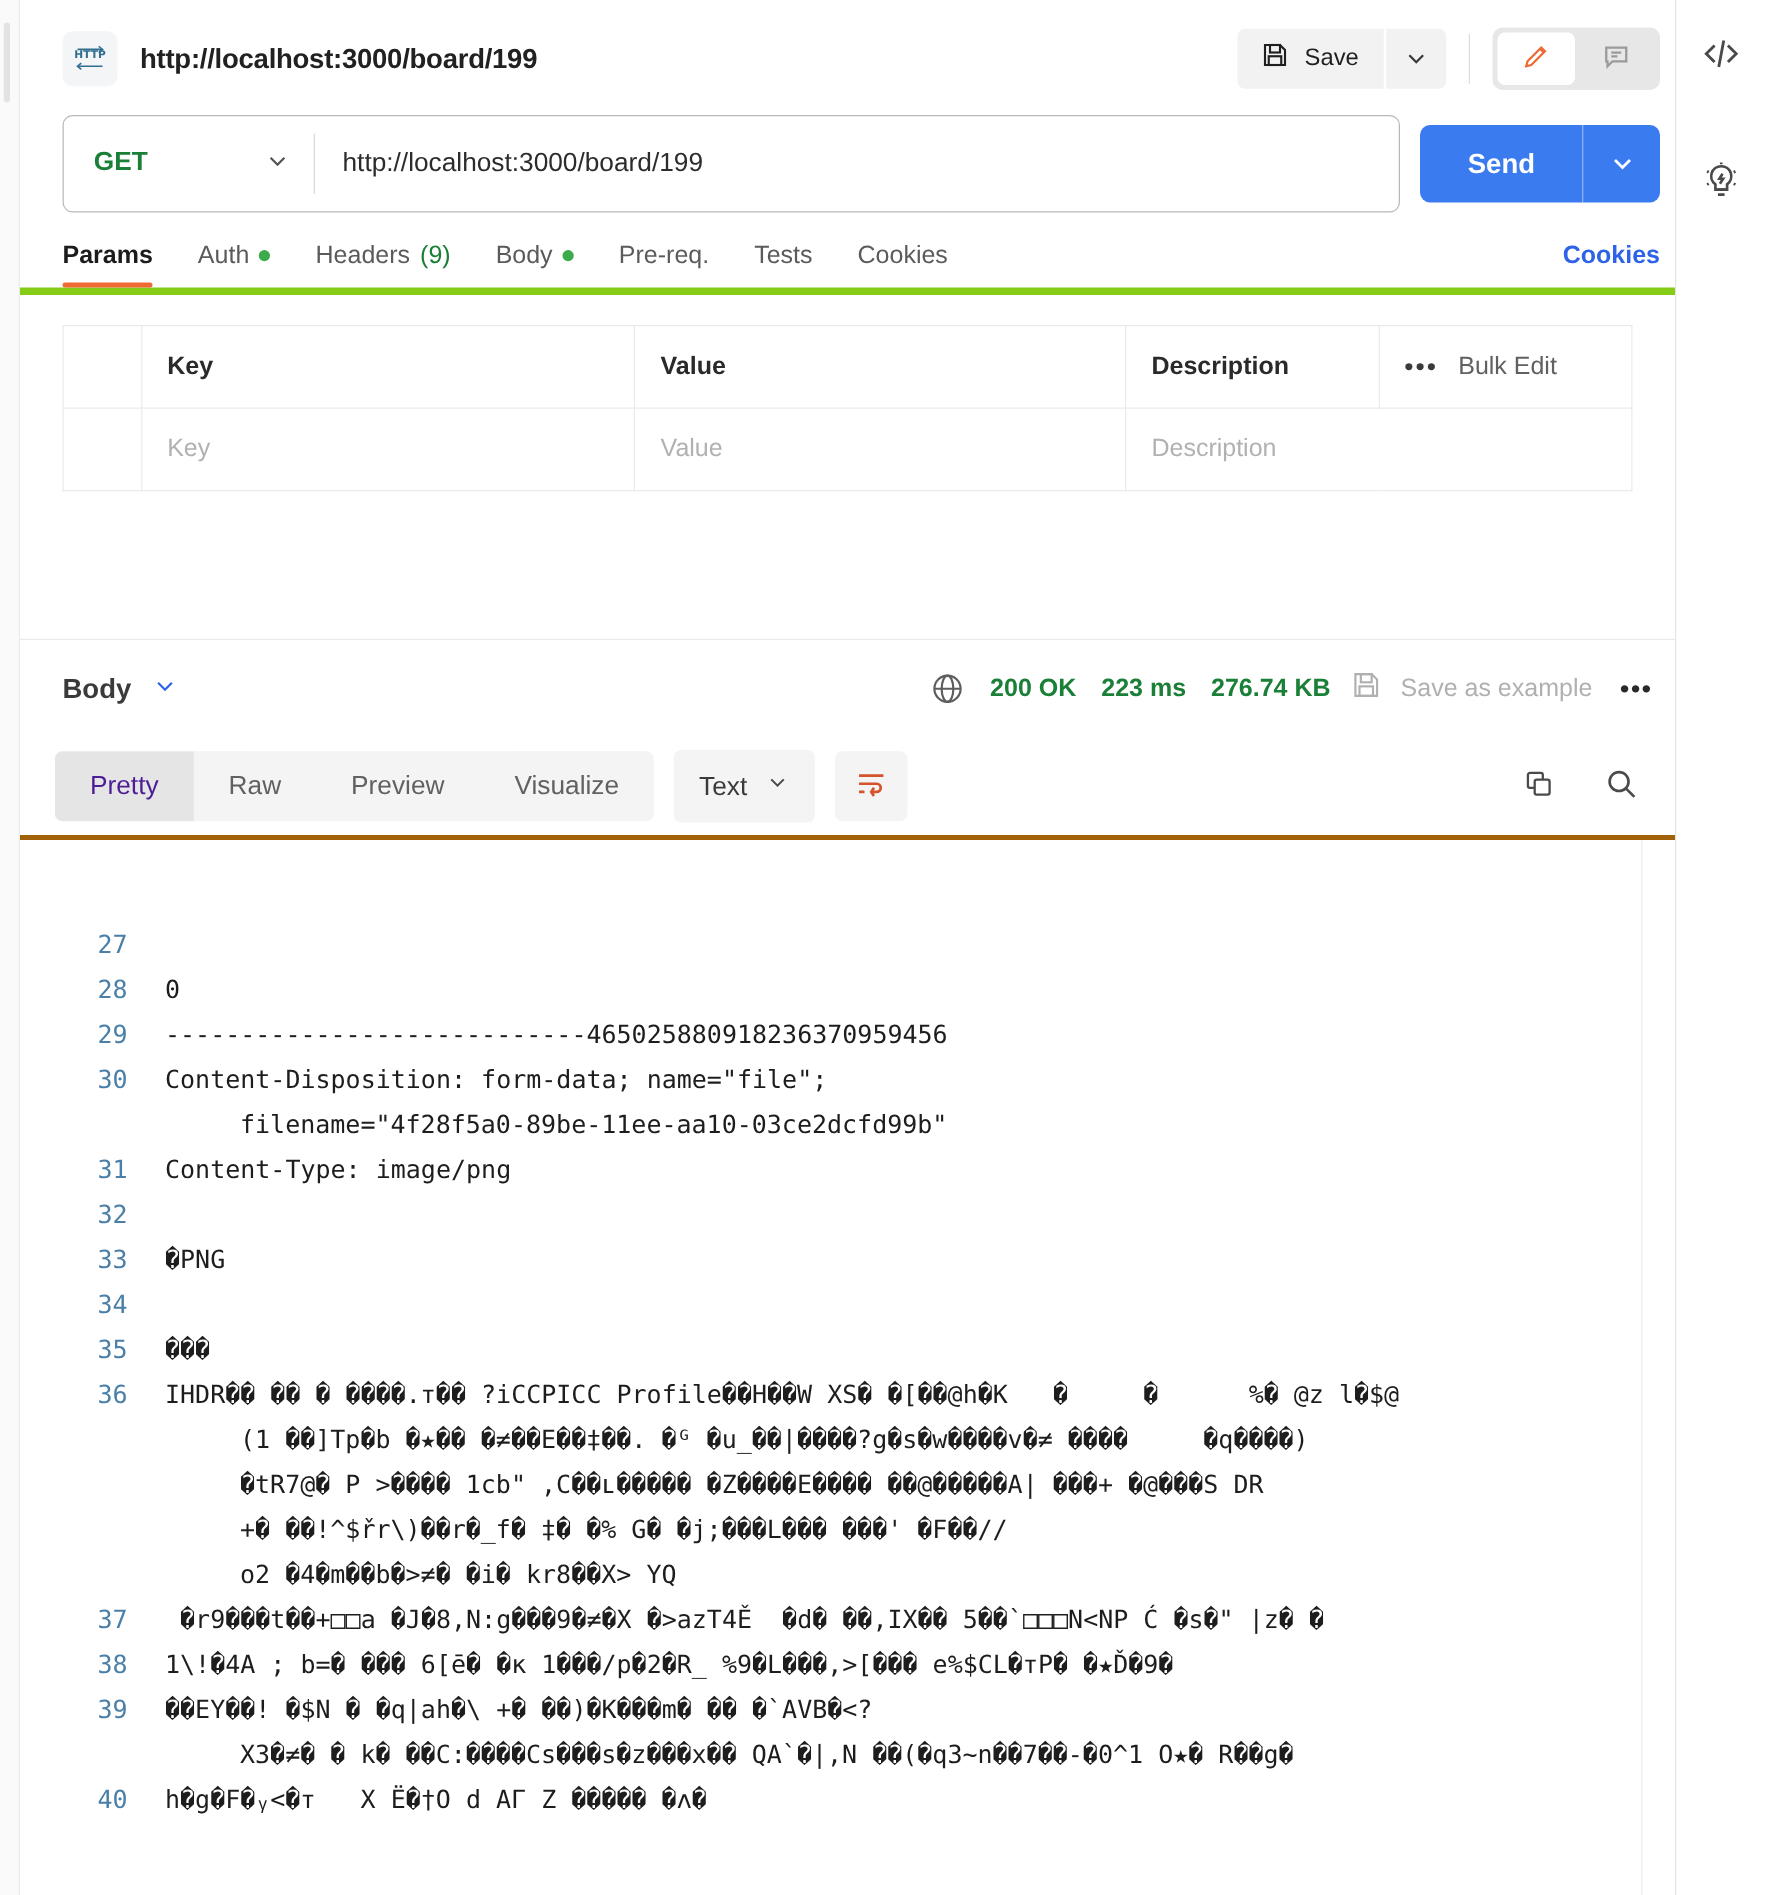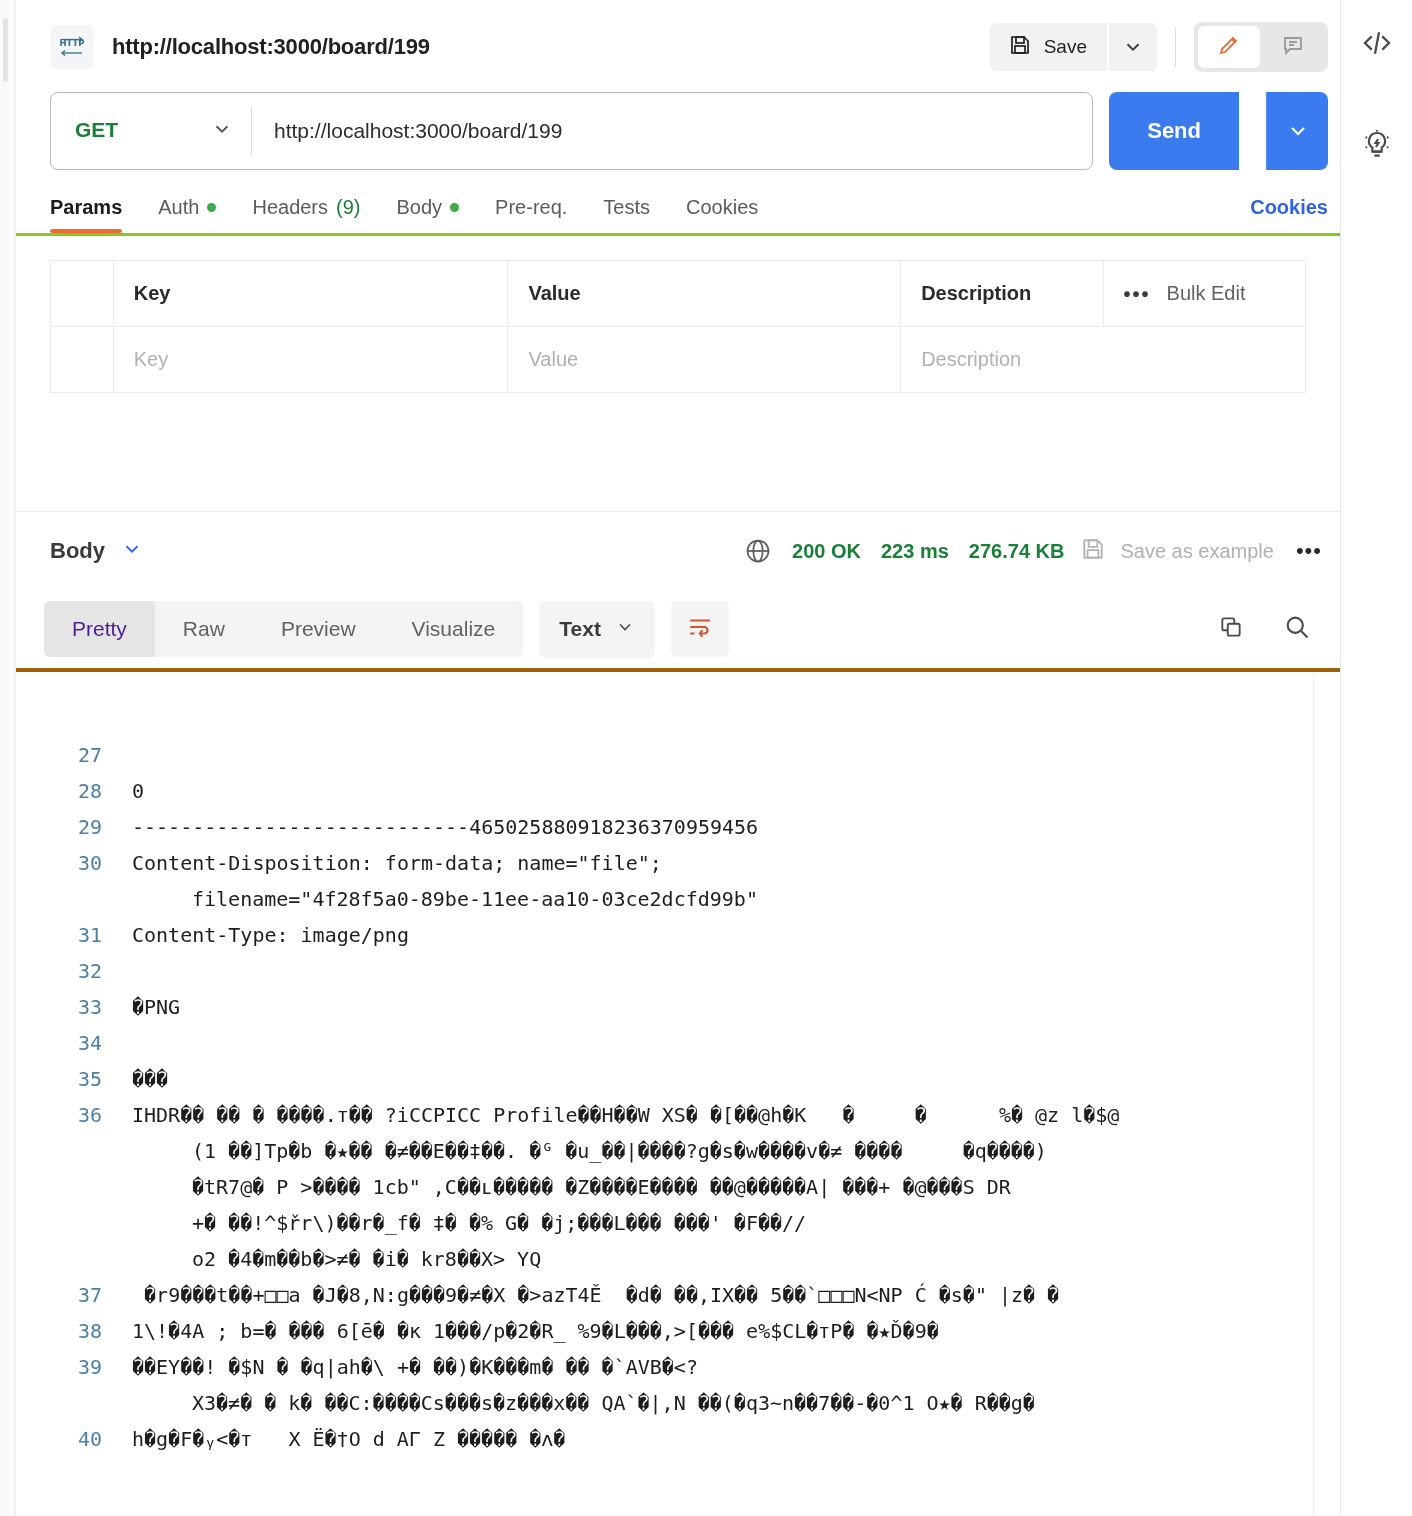--- a/index.html
+++ b/index.html
@@ -81,36 +81,36 @@
     width: 200px; flex: 0 0 200px;
   }
   .method-label { font-size: 21px; font-weight: bold; color: #1a7f37; }
   .method-caret { margin-left: auto; margin-right: 18px; color: #555; }
   .method-sep { width: 1px; height: 48px; background: #d9d9d9; flex: 0 0 1px; }
   .url-input {
     flex: 1 1 auto; border: none; outline: none; font-size: 21px; color: #2c2c2c;
     padding: 0 22px; background: transparent;
     font-family: "Liberation Sans", sans-serif; min-width: 0;
   }
-  .send-group { display: flex; height: 78px; flex: 0 0 auto; gap: 27px; }
+  .send-group { display: flex; height: 62px; flex: 0 0 auto; }
   .send-btn {
     background: #3a7bf0; color: #fff; border: none; font-size: 22px; font-weight: bold;
     padding: 0 38px; border-radius: 8px 0 0 8px; cursor: pointer;
     font-family: "Liberation Sans", sans-serif;
   }
   .send-caret {
     background: #3a7bf0; width: 62px; border-radius: 0 8px 8px 0;
     display: flex; align-items: center; justify-content: center; color: #fff;
     cursor: pointer; border-left: 1px solid #548ef3;
   }
 
   
   .tabs-row {
     display: flex; align-items: flex-end; padding: 22px 12px 0 34px;
-    border-bottom: 3px solid #84cc16; height: 66px; flex: 0 0 66px;
+    border-bottom: 6px solid #84cc16; height: 66px; flex: 0 0 66px;
   }
   .tab {
     display: flex; align-items: center; gap: 8px; font-size: 20px; color: #5b5b5b;
     padding: 0 0 14px 0; margin-right: 36px; cursor: pointer; position: relative;
     white-space: nowrap;
   }
   .tab.active { color: #1c1c1c; font-weight: bold; }
   .tab.active::after {
     content: ""; position: absolute; left: 0; right: 0; bottom: 0;
     height: 4px; background: #ef6a33; border-radius: 2px;
@@ -162,22 +162,22 @@
   .resp-toolbar {
     display: flex; align-items: center; padding: 0 18px 0 28px;
     height: 78px; flex: 0 0 78px; gap: 16px;
   }
   .view-seg { display: flex; background: #f4f4f4; border-radius: 6px; overflow: hidden; }
   .view-seg .vi {
     font-size: 21px; color: #616161; padding: 16px 28px; cursor: pointer;
   }
   .view-seg .vi.active { background: #e5e5e5; color: #4c1d95; }
   .fmt-sel {
-    display: flex; align-items: center; gap: 14px; background: #f4f4f4;
-    border-radius: 6px; padding: 16px 20px; font-size: 21px; color: #3a3a3a; cursor: pointer; font-weight: bold;
+    display: flex; align-items: flex-end; gap: 14px; background: #f4f4f4;
+    border-radius: 6px; padding: 16px 20px; font-size: 21px; color: #3a3a3a; cursor: pointer;
   }
   .wrap-btn {
     width: 58px; height: 56px; background: #f4f4f4; border-radius: 6px;
     display: flex; align-items: center; justify-content: center; cursor: pointer;
     color: #d4532a;
   }
   .resp-toolbar .spacer { flex: 1 1 auto; }
   .tool-icon {
     width: 50px; height: 50px; display: flex; align-items: center; justify-content: center;
     color: #4a4a4a; cursor: pointer;

